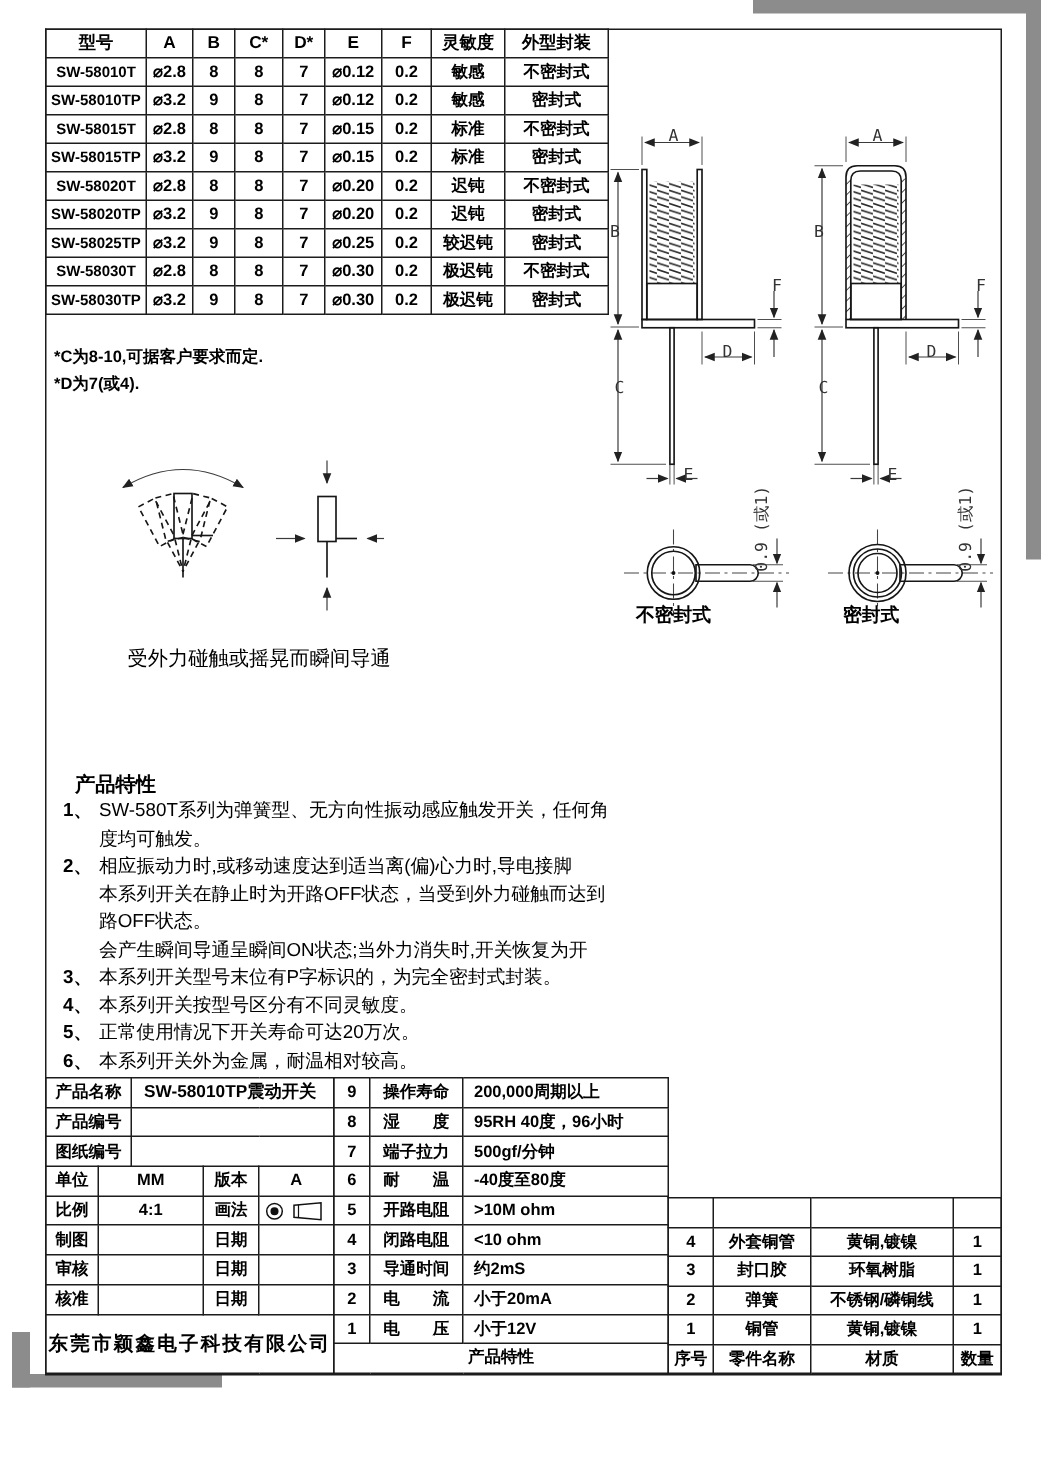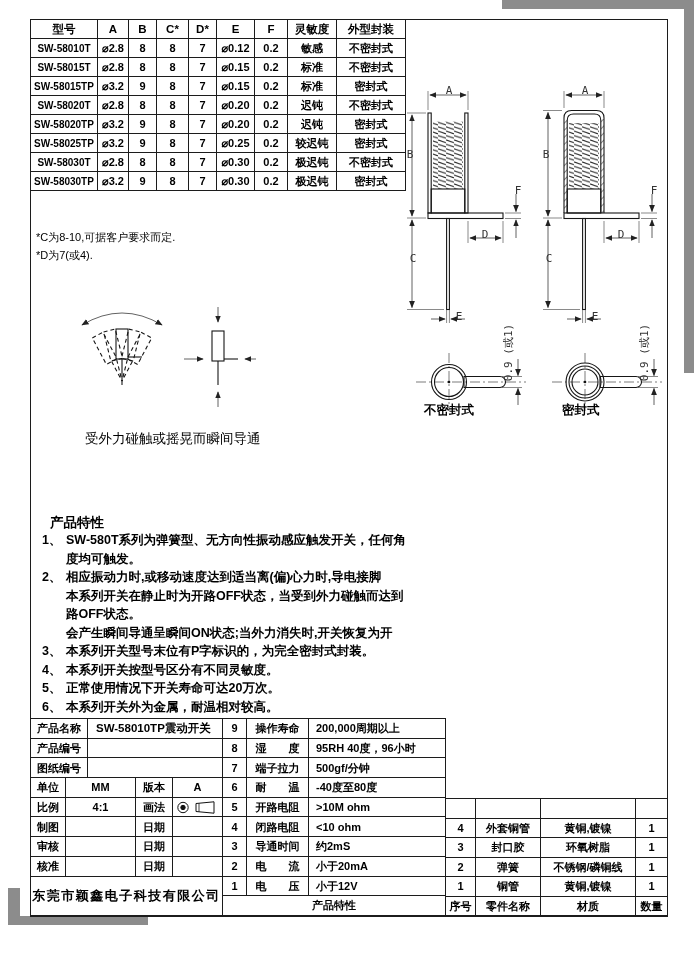--- a/index.html
+++ b/index.html
@@ -19,39 +19,39 @@
   #leftBlock{position:absolute;left:30px;top:718px;width:192px;height:197px;}
   #leftBlock tr{height:19.7px;}
   #midTable{position:absolute;left:222px;top:718px;width:223px;height:197px;}
   #midTable tr{height:19.7px;}
   #midTable td.val{text-align:left;padding-left:7px;}
   #partsTable{position:absolute;left:445px;top:798px;width:222px;height:117px;}
   #partsTable tr{height:19.5px;}
   .company{font-size:13px;letter-spacing:1.5px;}
   .pname{text-align:left;padding-left:8px;font-size:11.5px;}
   
-  .note{position:absolute;left:36px;font-size:11px;font-weight:normal;}
+  .note{position:absolute;left:36px;font-size:11px;font-weight:bold;}
   
   svg{position:absolute;overflow:visible;}
   .b{stroke:#161616;stroke-width:1.1;fill:none;}
   .dl{stroke:#3a3a3a;stroke-width:0.8;fill:none;}
   .ext{stroke:#3a3a3a;stroke-width:0.6;fill:none;}
   .cl{stroke:#444;stroke-width:0.7;fill:none;stroke-dasharray:10 3 2 3;}
   .dim{position:absolute;font-family:"DejaVu Sans Mono",monospace;font-size:11px;color:#333;
        width:16px;text-align:center;}
   .vdim{position:absolute;font-family:"DejaVu Sans Mono",monospace;font-size:11px;color:#333;
         width:62px;text-align:center;transform:rotate(-90deg);}
   .viewcap{position:absolute;font-size:12.5px;font-weight:bold;}
   .motioncap{position:absolute;left:85px;top:430px;font-size:13.5px;font-weight:normal;}
   
   .feat-heading{position:absolute;left:50px;top:514px;font-size:13.5px;font-weight:bold;}
   #featList{position:absolute;left:42px;top:531px;width:402px;}
   .feat-item{display:flex;}
   .feat-num{width:24px;flex:0 0 24px;font-size:12.5px;font-weight:bold;line-height:18.5px;}
-  .feat-body{flex:1;font-size:12.5px;font-weight:bold;line-height:18.5px;}
+  .feat-body{flex:1;font-size:12.5px;font-weight:normal;line-height:18.5px;}
 </style>
 </head>
 <body>
 
 <div class="page">
 
   <div class="shadow" style="left:502px;top:0;width:192px;height:9px;"></div>
   <div class="shadow" style="left:684px;top:0;width:10px;height:373px;"></div>
   <div class="shadow" style="left:8px;top:888px;width:12px;height:37px;"></div>
   <div class="shadow" style="left:8px;top:916px;width:140px;height:9px;"></div>
@@ -99,20 +99,31 @@
         <tr>
           <td class="model">SW-58010T</td>
           <td>⌀2.8</td>
           <td>8</td>
           <td>8</td>
           <td>7</td>
           <td>⌀0.12</td>
           <td>0.2</td>
           <td>敏感</td>
           <td>不密封式</td>
+        </tr>
+        <tr>
+          <td class="model">SW-58010TP</td>
+          <td>⌀3.2</td>
+          <td>9</td>
+          <td>8</td>
+          <td>7</td>
+          <td>⌀0.12</td>
+          <td>0.2</td>
+          <td>敏感</td>
+          <td>密封式</td>
         </tr>
         <tr>
           <td class="model">SW-58015T</td>
           <td>⌀2.8</td>
           <td>8</td>
           <td>8</td>
           <td>7</td>
           <td>⌀0.15</td>
           <td>0.2</td>
           <td>标准</td>

